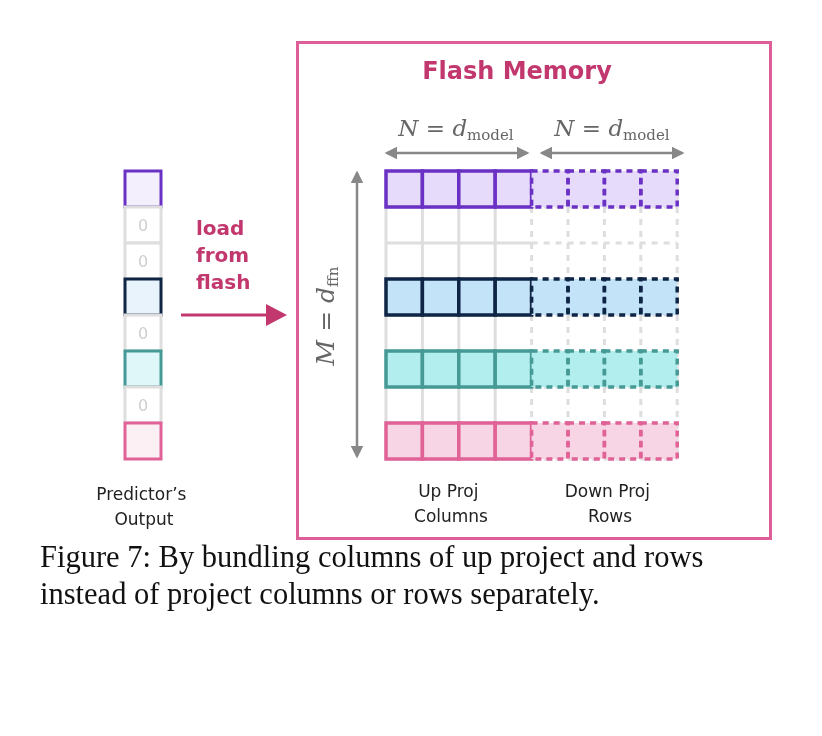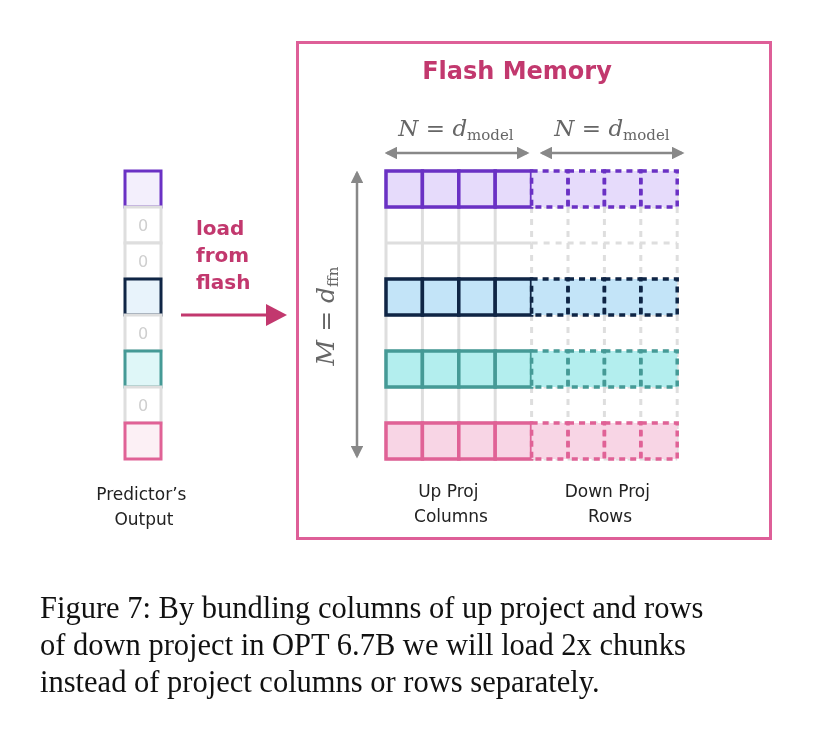--- a/index.html
+++ b/index.html
@@ -1,21 +1,21 @@
 <!DOCTYPE html>
 <html><head>
 <meta charset="utf-8">
 <style>
   html, body { margin: 0; padding: 0; background: #ffffff; }
   body { width: 822px; height: 736px; position: relative; overflow: hidden; font-family: "Liberation Sans", sans-serif; }
   #fig { position: absolute; left: 0; top: 0; }
   .sans { font-family: "DejaVu Sans", "Liberation Sans", sans-serif; }
   .math { font-family: "DejaVu Serif", "Liberation Serif", serif; font-style: italic; }
   .caption {
-    position: absolute; left: 40px; top: 590px; width: 760px;
+    position: absolute; left: 40px; top: 539px; width: 760px;
     font-family: "Liberation Serif", serif; font-size: 30.5px; line-height: 37px; color: #111;
   }
   .caption div { white-space: nowrap; }
 </style>
 </head>
 <body>
 
 <svg id="fig" width="822" height="560" viewBox="0 0 822 560">
   <defs>
     <marker id="ah-gray" viewBox="0 0 10 10" refX="8" refY="5" markerWidth="5" markerHeight="5" orient="auto-start-reverse">
@@ -148,15 +148,14 @@
     <tspan x="451" y="522">Columns</tspan>
   </text>
   <text class="sans" font-size="17" fill="#222" text-anchor="middle">
     <tspan x="610" y="497">Down Proj</tspan>
     <tspan x="610" y="522">Rows</tspan>
   </text>
 </svg>
 
 <div class="caption">
   <div>Figure 7: By bundling columns of up project and rows</div>
-  <div>of down project in OPT 6.7B we will load 2x chunks</div>
   <div>instead of project columns or rows separately.</div>
 </div>
 
 </body></html>

